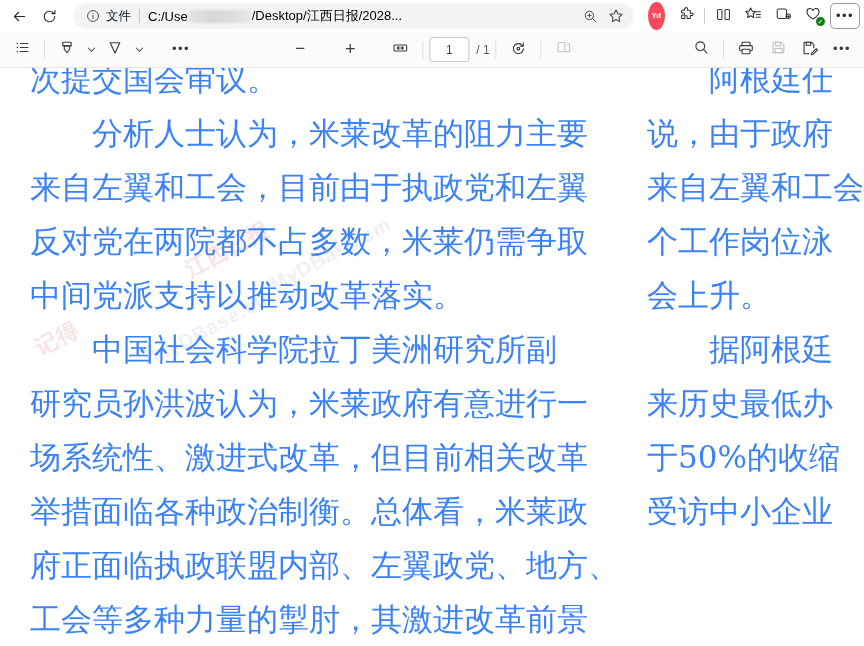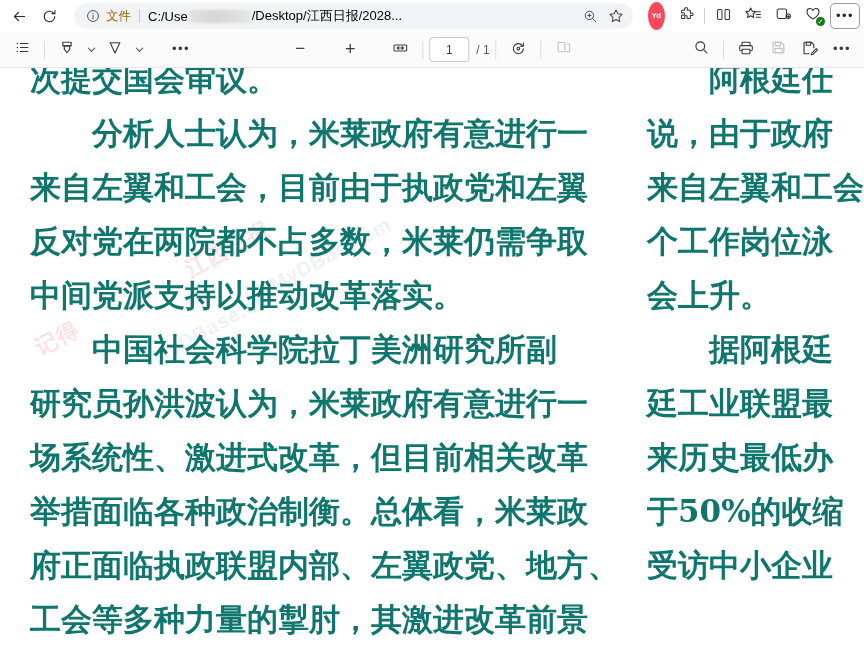--- a/index.html
+++ b/index.html
@@ -50,21 +50,21 @@
     box-sizing: border-box;
   }
   .omni-info {
     width: 18px; height: 18px;
     flex: 0 0 auto;
     display: flex; align-items: center; justify-content: center;
     color: #4a4a4a;
   }
   .omni-scheme {
     font-size: 12.5px;
-    color: #a16207;
+    color: #0f172a;
     margin-left: 4px;
     white-space: nowrap;
   }
   .omni-sep {
     width: 1px;
     height: 14px;
     background: #c8c8c8;
     margin: 0 8px;
     flex: 0 0 auto;
   }
@@ -267,23 +267,22 @@
 
   .columns {
     position: relative;
     z-index: 2;
     display: flex;
     width: 100%;
     height: 100%;
   }
   .col {
     font-family: "DejaVu Serif", "Liberation Serif", serif;
-    color: #0f766e;
+    color: #3b82f6;
     box-sizing: border-box;
-    font-weight: bold;
   }
   .col-left {
     width: 625px;
     padding: 0 28px 0 30px;
   }
   .col-right {
     width: 239px;
     padding: 0 0 0 22px;
     overflow: hidden;
   }
@@ -557,21 +556,21 @@
     <div class="wm-text t4">MyDBase.cm</div>
   </div>
 
   <div class="columns">
 
     <div class="col col-left">
 
       <div class="body-line first">次提交国会审议。</div>
 
       <div>
-        <div class="body-line"><span class="indent"></span><span>分析人士认为，米莱政府有意进行一</span></div>
+        <div class="body-line"><span class="indent"></span><span>分析人士认为，米莱改革的阻力主要</span></div>
         <div class="body-line">来自左翼和工会，目前由于执政党和左翼</div>
         <div class="body-line">反对党在两院都不占多数，米莱仍需争取</div>
         <div class="body-line">中间党派支持以推动改革落实。</div>
       </div>
 
       <div>
         <div class="body-line"><span class="indent"></span><span>中国社会科学院拉丁美洲研究所副</span></div>
         <div class="body-line">研究员孙洪波认为，米莱政府有意进行一</div>
         <div class="body-line">场系统性、激进式改革，但目前相关改革</div>
         <div class="body-line">举措面临各种政治制衡。总体看，米莱政</div>
@@ -582,21 +581,20 @@
 
     </div>
 
     <div class="col col-right">
       <div class="rcol-line first"><span class="rcol-indent"></span><span>阿根廷仕</span></div>
       <div class="rcol-line">说，由于政府</div>
       <div class="rcol-line">来自左翼和工会</div>
       <div class="rcol-line">个工作岗位泳</div>
       <div class="rcol-line">会上升。</div>
       <div class="rcol-line"><span class="rcol-indent"></span><span>据阿根廷</span></div>
-      <div class="rcol-line">廷工业联盟最</div>
       <div class="rcol-line">来历史最低办</div>
       <div class="rcol-line">于50%的收缩</div>
       <div class="rcol-line">受访中小企业</div>
 
     </div>
 
   </div>
 </div>
 
 </body></html>

